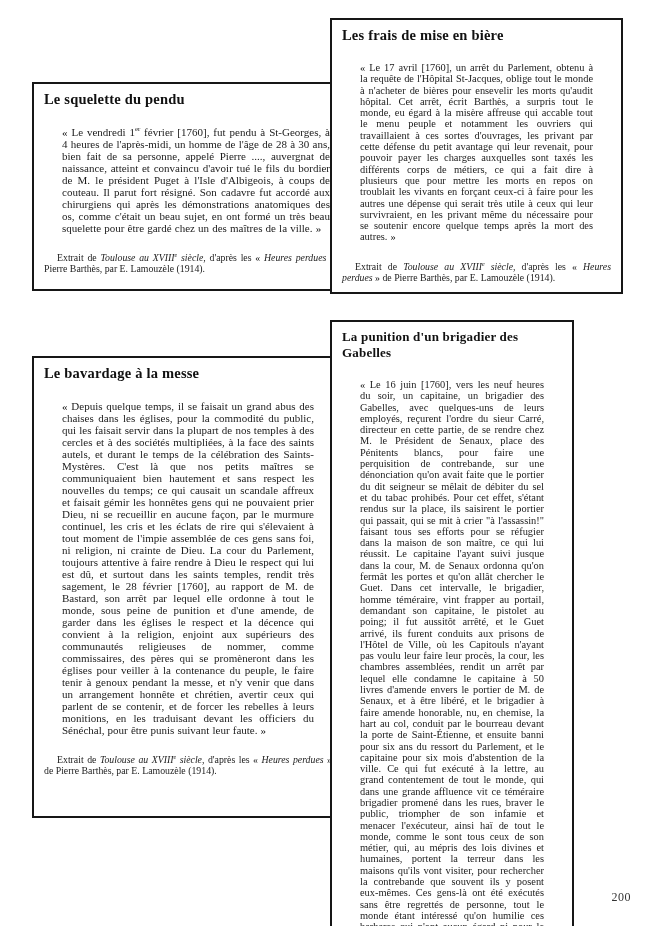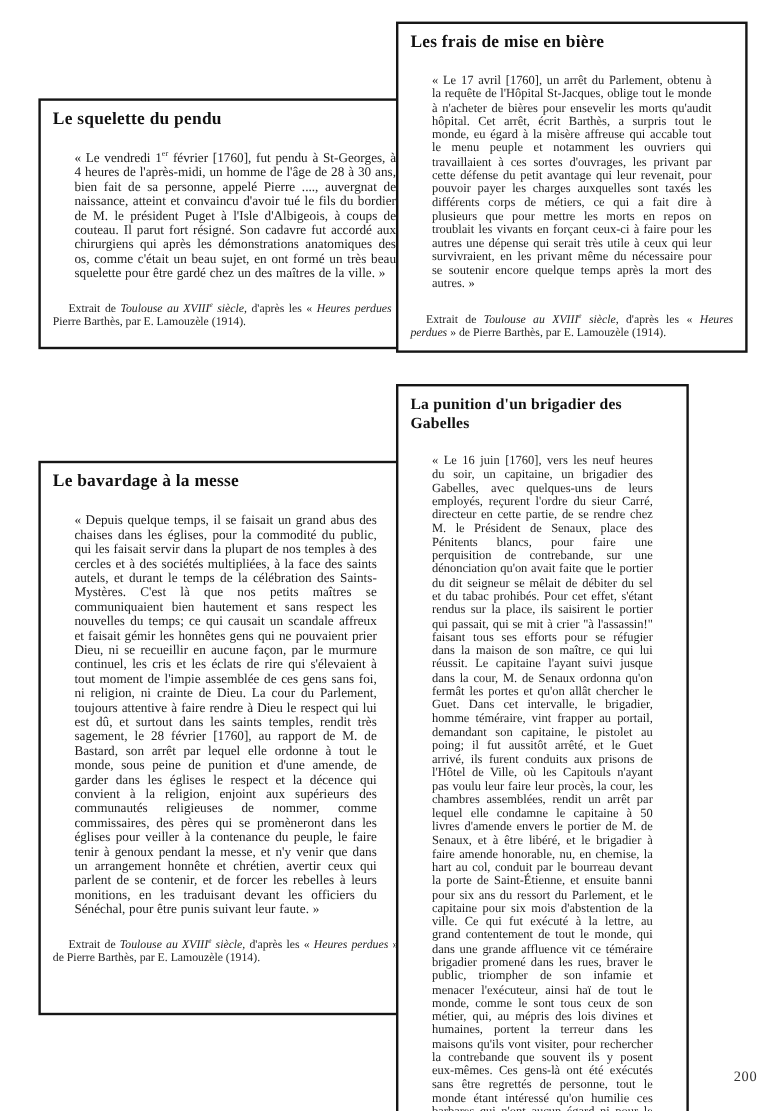--- a/index.html
+++ b/index.html
@@ -14,21 +14,21 @@
   }
   .box {
     position: absolute;
     box-sizing: border-box;
     background: #ffffff;
     border: 2px solid #161616;
     padding: 7px 10px 9px 10px;
   }
   .tl { left: 32px;  top: 82px;  width: 328px; min-height: 209px; }
   .tr { left: 330px; top: 18px;  width: 293px; min-height: 273px; }
-  .bl { left: 32px;  top: 384px; width: 312px; min-height: 462px; }
+  .bl { left: 32px;  top: 356px; width: 312px; min-height: 462px; }
   .br { left: 330px; top: 320px; width: 244px; min-height: 577px; }
   .title {
     margin: 0 0 5px 0;
     font-family: "Liberation Serif", serif;
     font-weight: bold;
     font-size: 14.5px;
     letter-spacing: 0.2px;
     color: #111;
   }
   .br .title { font-size: 13px; }

